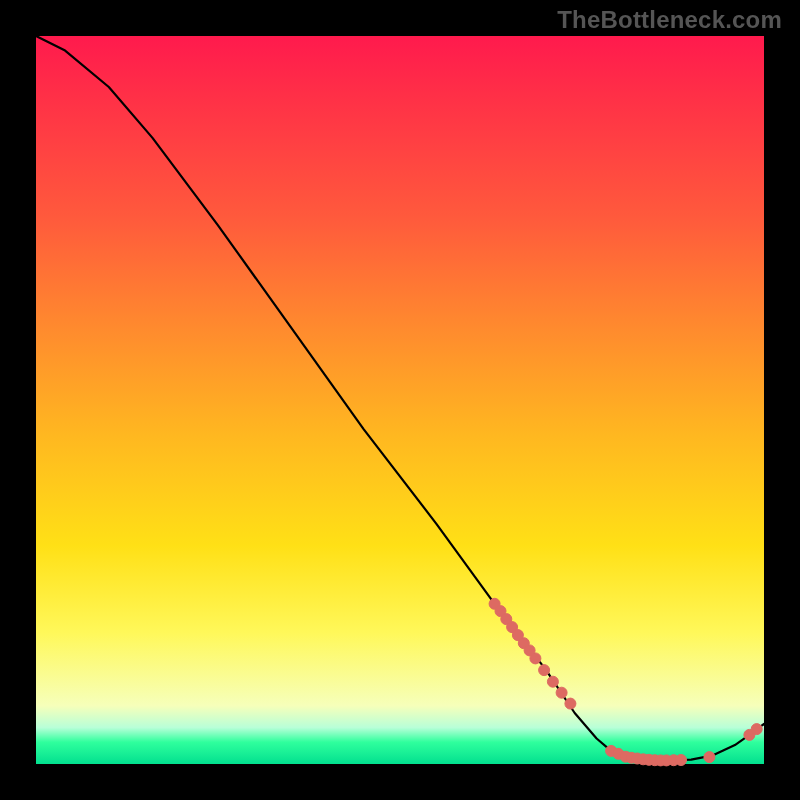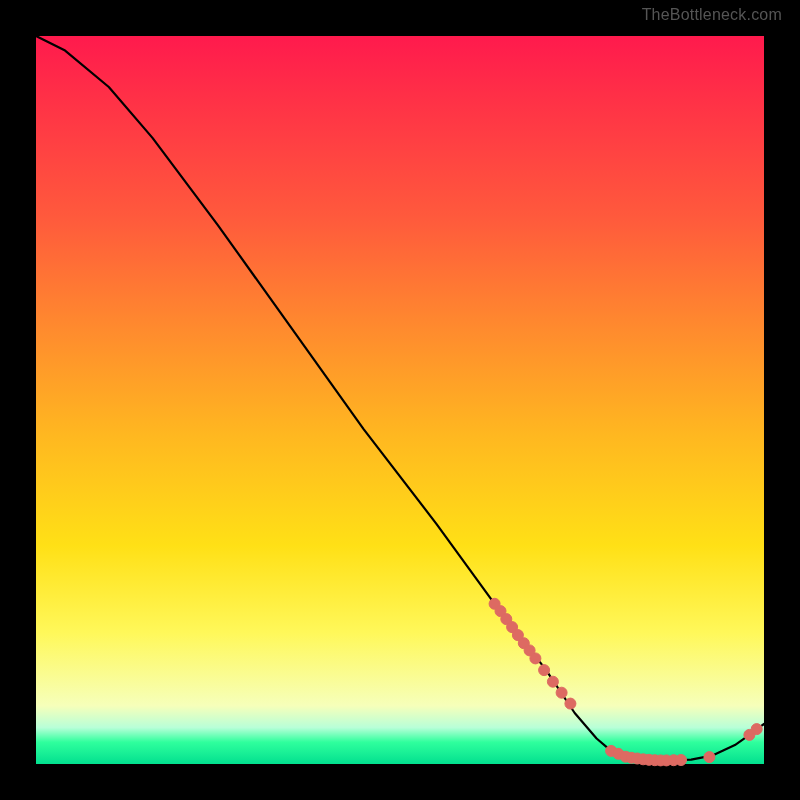--- a/index.html
+++ b/index.html
@@ -15,22 +15,22 @@
     position: relative;
     width: 800px;
     height: 800px;
     background: #000;
   }
   .watermark {
     position: absolute;
     top: 6px;
     right: 18px;
     color: #555;
-    font-size: 16px;
-    font-weight: 400;
+    font-size: 24px;
+    font-weight: 700;
     letter-spacing: 0.2px;
     user-select: none;
   }
   .plot {
     position: absolute;
     left: 36px;
     top: 36px;
     width: 728px;
     height: 728px;
     

